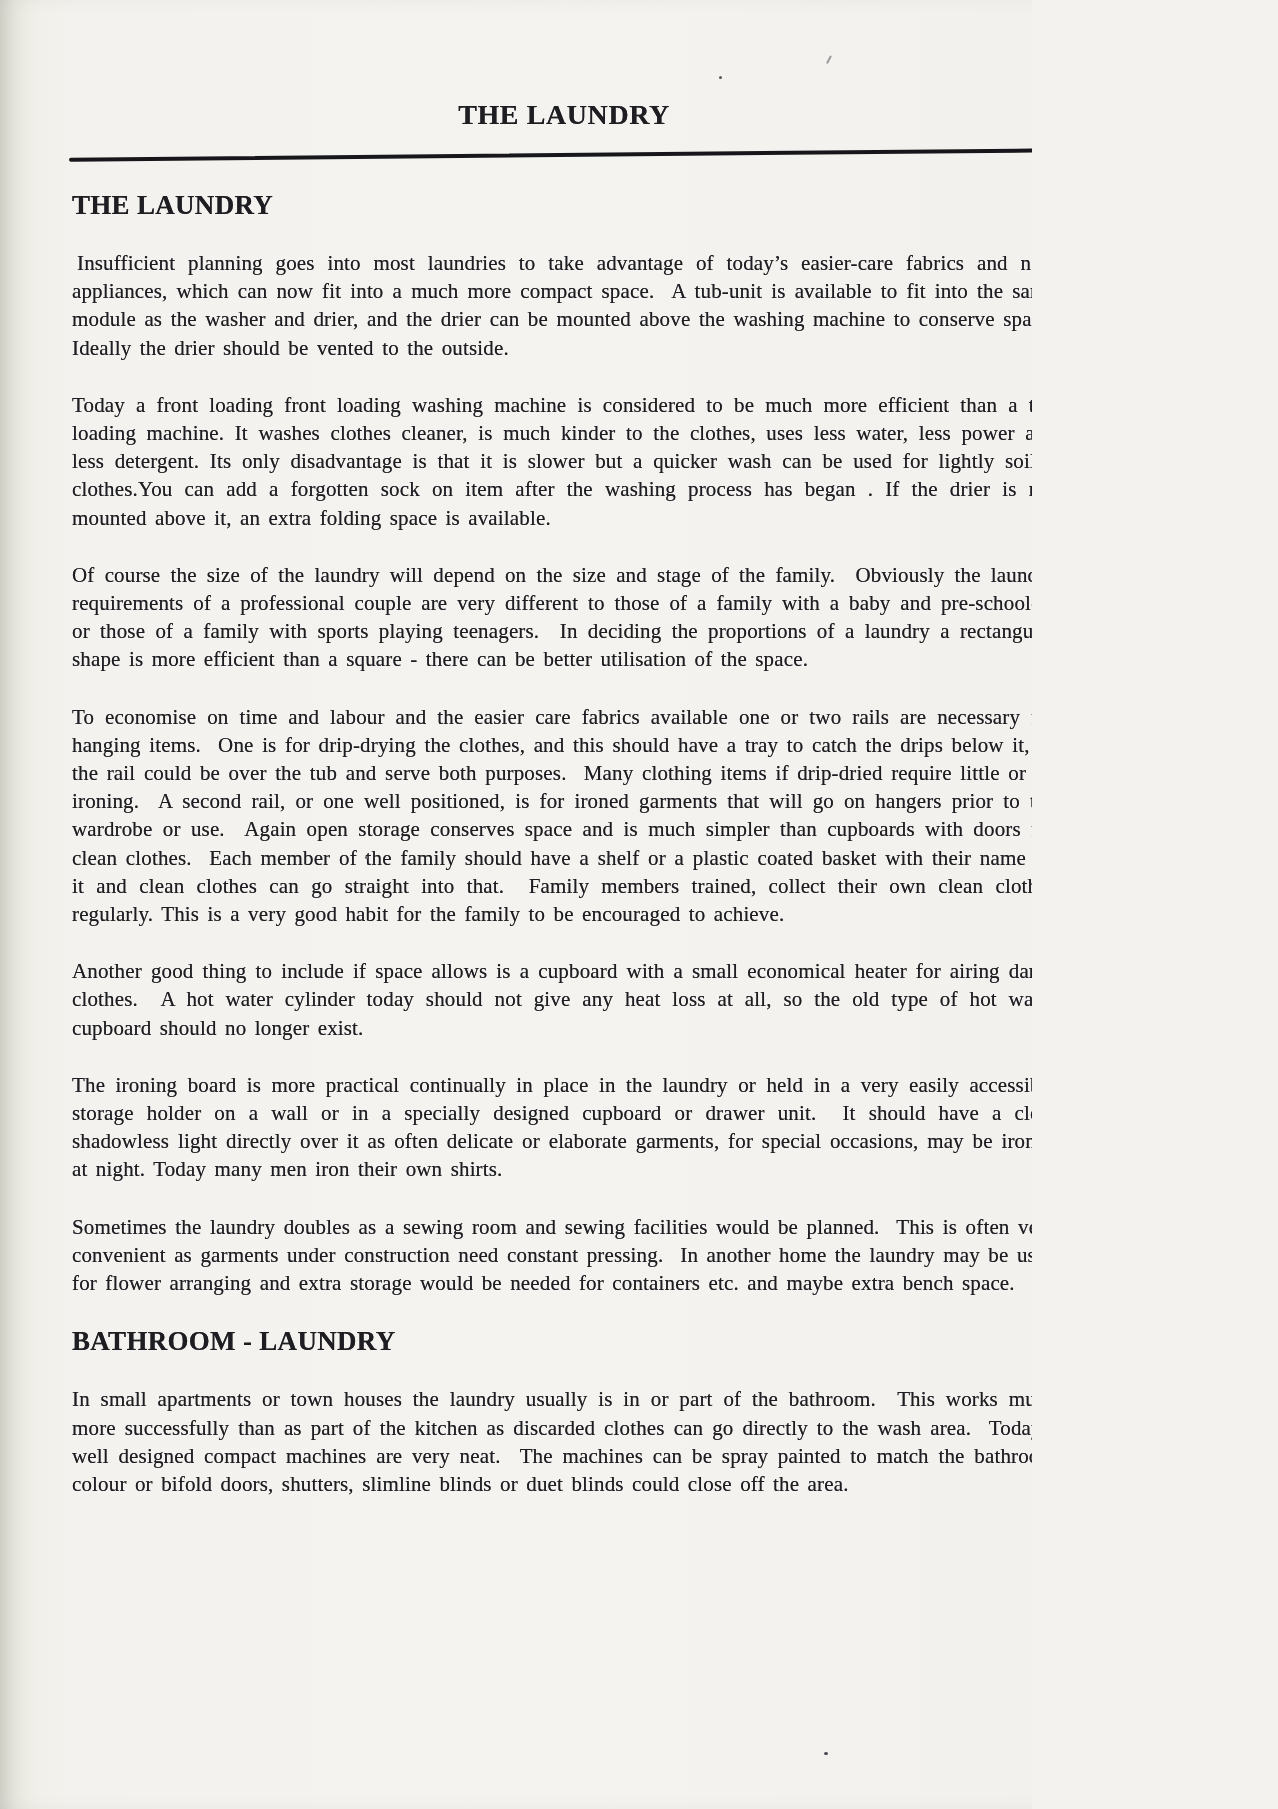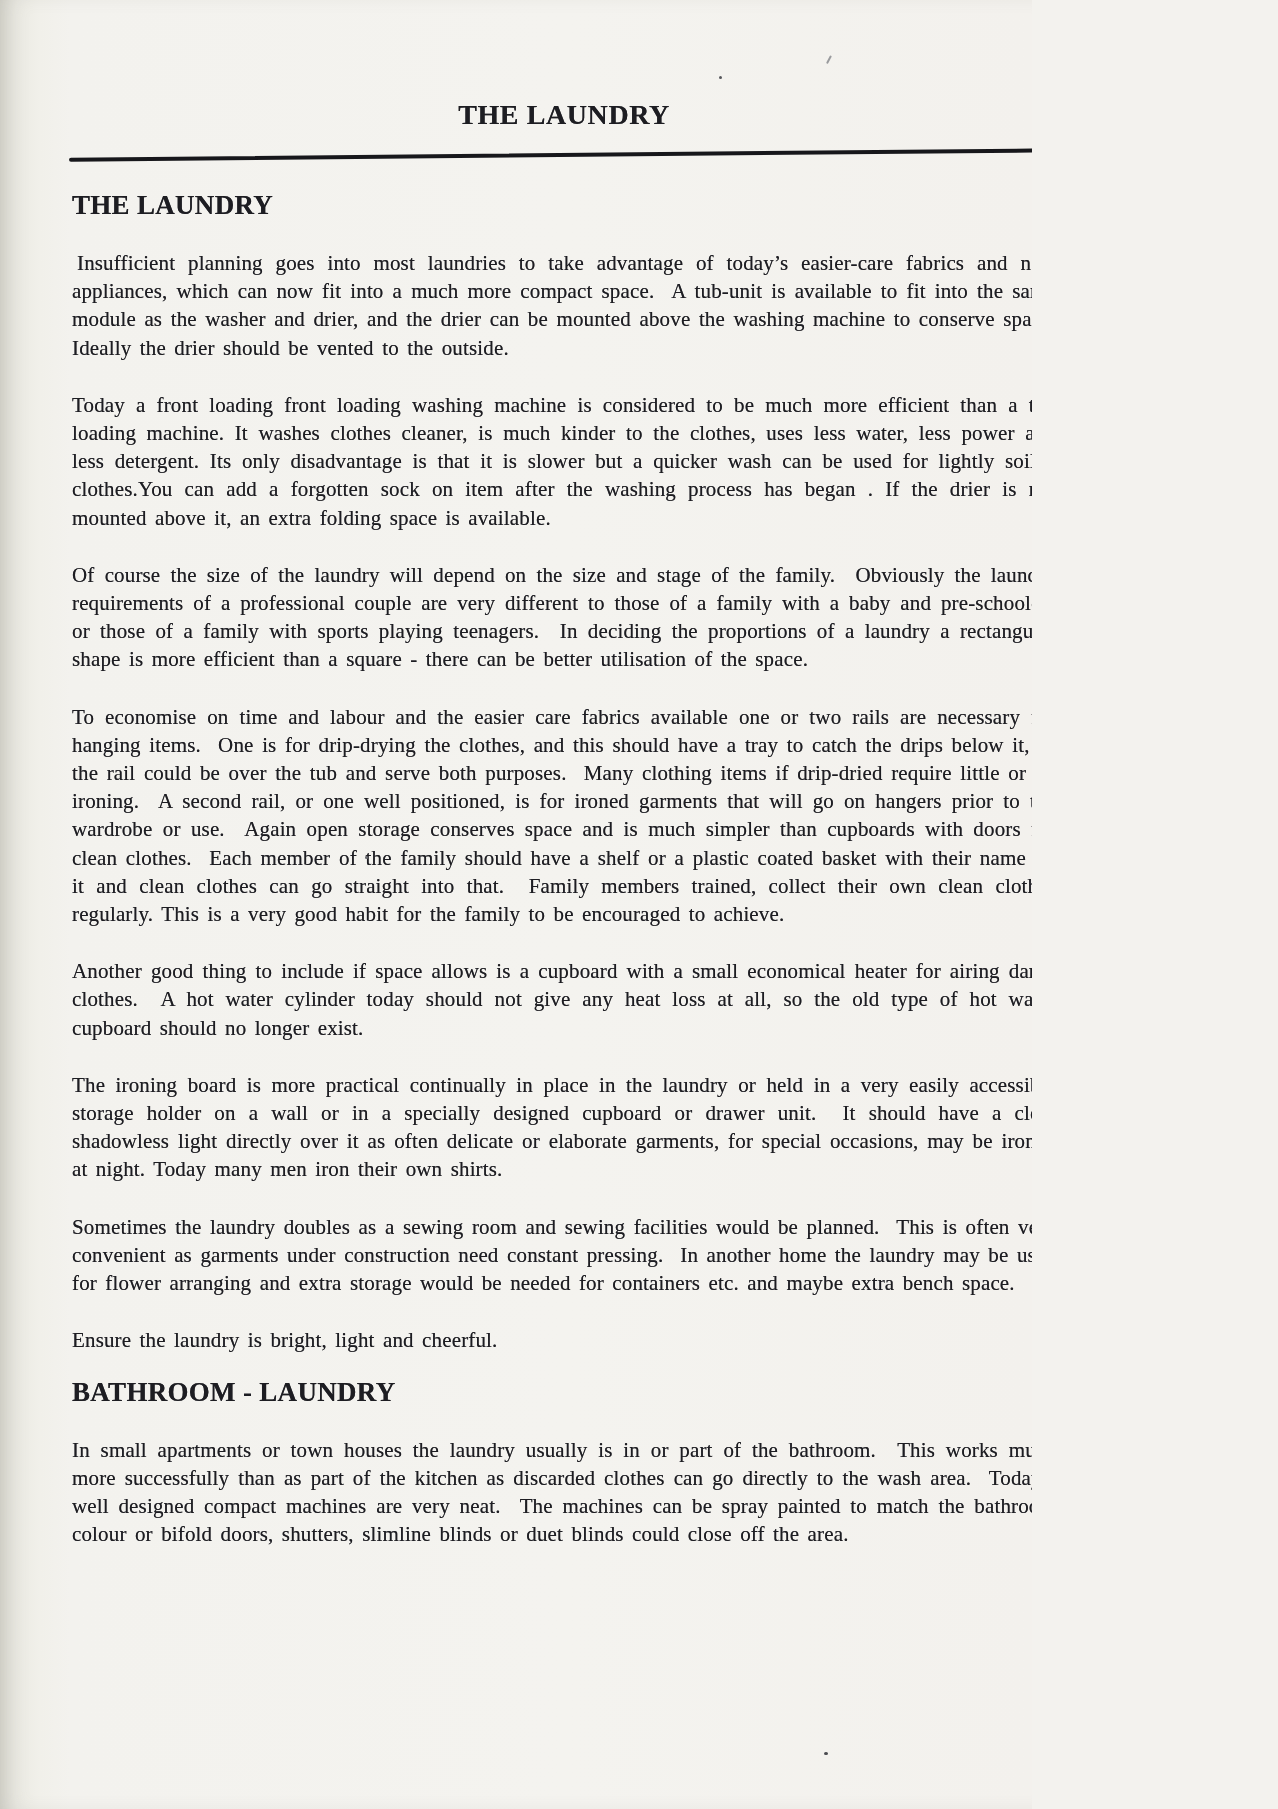--- a/index.html
+++ b/index.html
@@ -100,21 +100,20 @@
     <p class="para">Of course the size of the laundry will depend on the size and stage of the family.&nbsp; Obviously the laundry requirements of a professional couple are very different to those of a family with a baby and pre-schoolers or those of a family with sports playing teenagers.&nbsp; In deciding the proportions of a laundry a rectangular shape is more efficient than a square - there can be better utilisation of the space.</p>
 
     <p class="para">To economise on time and labour and the easier care fabrics available one or two rails are necessary for hanging items.&nbsp; One is for drip-drying the clothes, and this should have a tray to catch the drips below it, or the rail could be over the tub and serve both purposes.&nbsp; Many clothing items if drip-dried require little or no ironing.&nbsp; A second rail, or one well positioned, is for ironed garments that will go on hangers prior to the wardrobe or use.&nbsp; Again open storage conserves space and is much simpler than cupboards with doors for clean clothes.&nbsp; Each member of the family should have a shelf or a plastic coated basket with their name on it and clean clothes can go straight into that.&nbsp; Family members trained, collect their own clean clothes regularly. This is a very good habit for the family to be encouraged to achieve.</p>
 
     <p class="para">Another good thing to include if space allows is a cupboard with a small economical heater for airing damp clothes.&nbsp; A hot water cylinder today should not give any heat loss at all, so the old type of hot water cupboard should no longer exist.</p>
 
     <p class="para">The ironing board is more practical continually in place in the laundry or held in a very easily accessible storage holder on a wall or in a specially designed cupboard or drawer unit.&nbsp; It should have a clear shadowless light directly over it as often delicate or elaborate garments, for special occasions, may be ironed at night. Today many men iron their own shirts.</p>
 
     <p class="para">Sometimes the laundry doubles as a sewing room and sewing facilities would be planned.&nbsp; This is often very convenient as garments under construction need constant pressing.&nbsp; In another home the laundry may be used for flower arranging and extra storage would be needed for containers etc. and maybe extra bench space.</p>
 
-    <p class="para tight">Ensure the laundry is bright, light and cheerful.</p>
 
     <h2 class="sec-heading mid">BATHROOM - LAUNDRY</h2>
 
     <p class="para">In small apartments or town houses the laundry usually is in or part of the bathroom.&nbsp; This works much more successfully than as part of the kitchen as discarded clothes can go directly to the wash area.&nbsp; Today’s well designed compact machines are very neat.&nbsp; The machines can be spray painted to match the bathroom colour or bifold doors, shutters, slimline blinds or duet blinds could close off the area.</p>
 
   </main>
 
   <div class="speck s1"></div>
   <div class="speck s2"></div>
   <div class="speck s3"></div>

